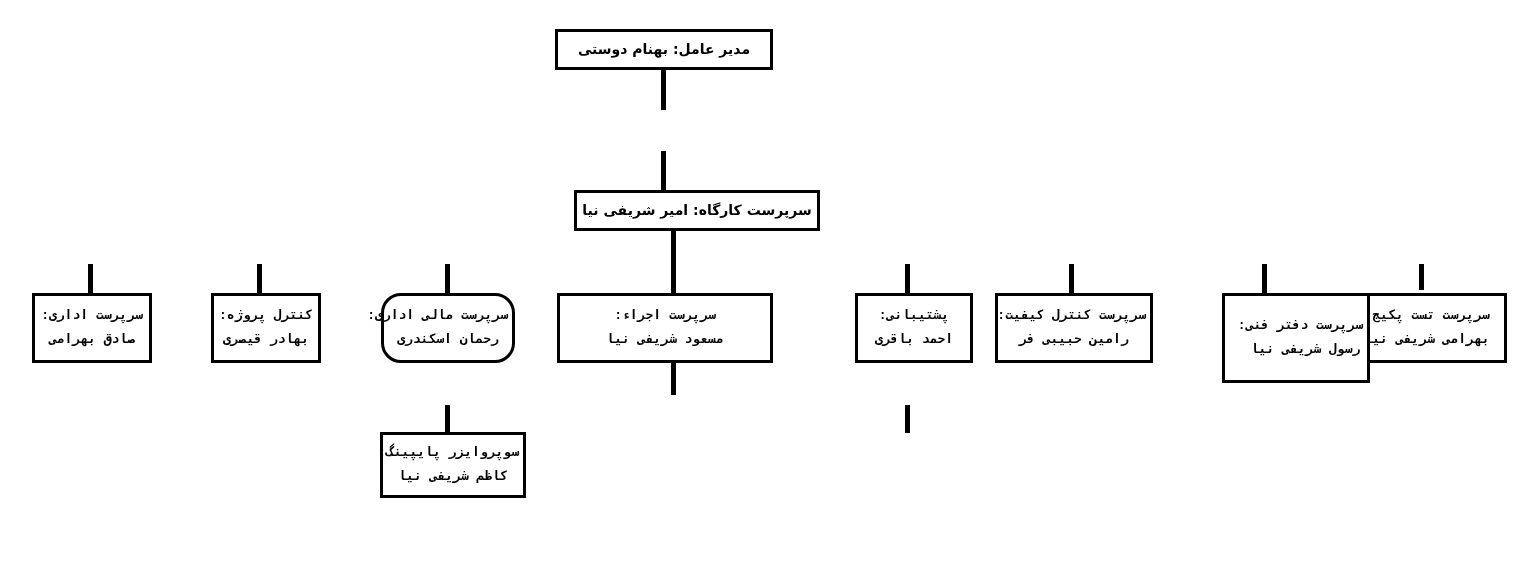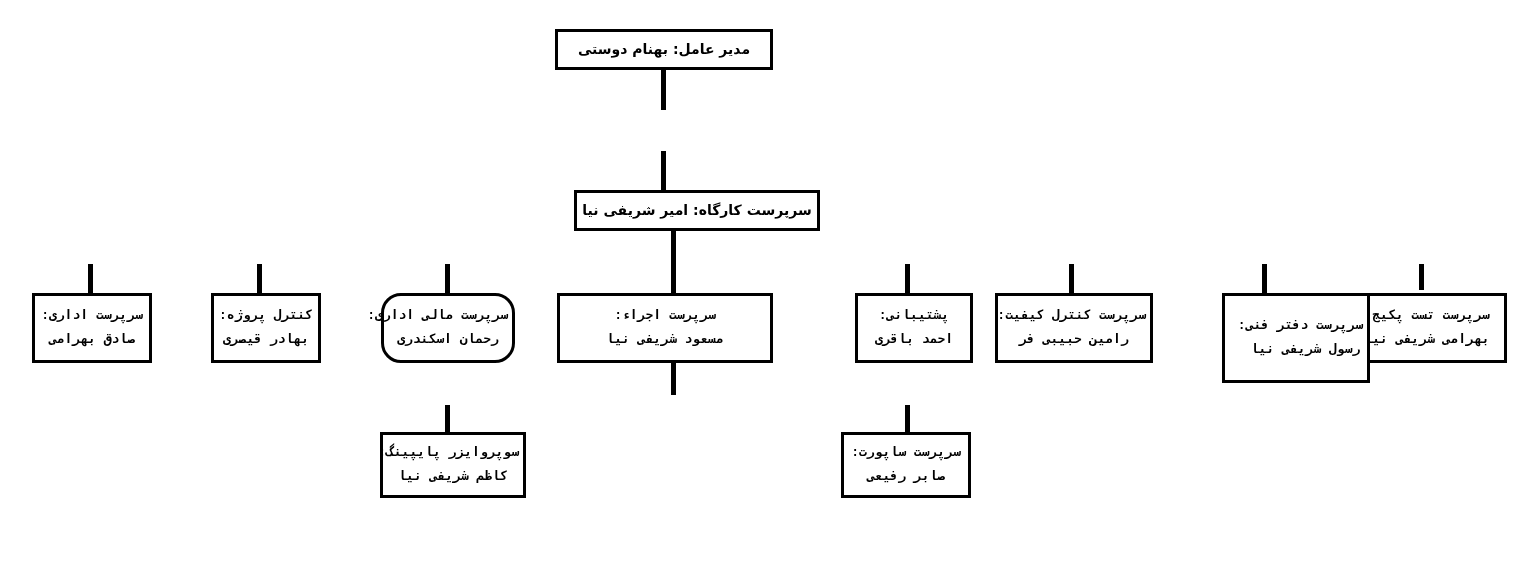--- a/index.html
+++ b/index.html
@@ -120,24 +120,20 @@
     <span class="line2">بهادر قیصری</span>
   </div>
 
   <div class="connector" style="left:88px; top:264px; height:29px;"></div>
   <div class="node double" style="left:32px; top:293px; width:120px; height:70px;">
     <span class="line1">سرپرست اداری:</span>
     <span class="line2">صادق بهرامی</span>
   </div>
 
   <div class="connector" style="left:905px; top:405px; height:28px;"></div>
-  <div class="node double" style="left:841px; top:432px; width:130px; height:66px;">
-    <span class="line1">سرپرست ساپورت:</span>
-    <span class="line2">صابر رفیعی</span>
-  </div>
 
   <div class="connector" style="left:445px; top:405px; height:28px;"></div>
   <div class="node double" style="left:380px; top:432px; width:146px; height:66px;">
     <span class="line1">سوپروایزر پایپینگ:</span>
     <span class="line2">کاظم شریفی نیا</span>
   </div>
 
 </div>
 
 </body></html>

